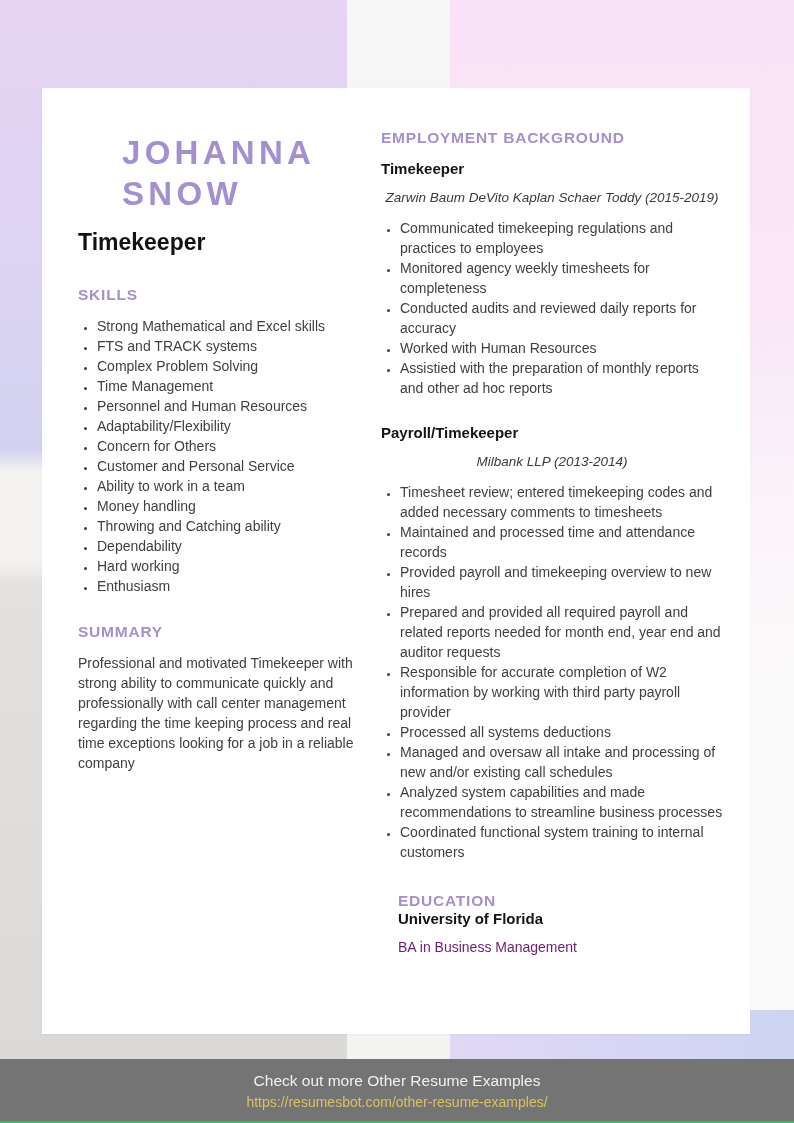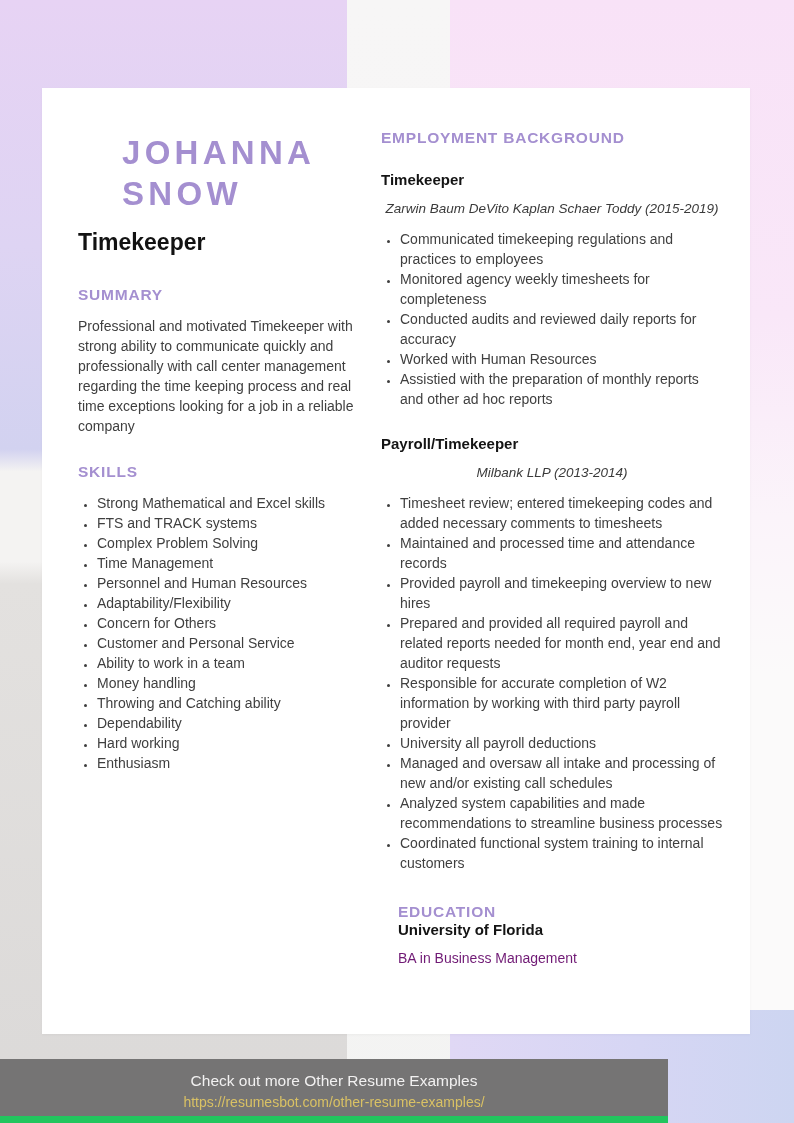--- a/index.html
+++ b/index.html
@@ -73,21 +73,21 @@
   .body-text, li, .contact-line {
     color: #3f3f3f;
     font-size: 14px;
     line-height: 1.43;
   }
   .summary-text { margin-bottom: 27px; }
   .skills-list { margin-bottom: 27px; }
   ul { list-style: disc; padding-left: 19px; }
   ul li::marker { font-size: 11px; color: #3f3f3f; }
 
-  .emp-heading { margin-bottom: 24px; }
+  .emp-heading { margin-bottom: 13px; }
   .job-name {
     color: #141414; font-size: 15px; font-weight: 700;
     margin-bottom: 13px;
   }
   .company-line {
     color: #3b3b3b; font-size: 13.5px; font-style: italic;
     margin-bottom: 13px;
     text-align: center;
   }
   .job-bullets { margin-bottom: 26px; }
@@ -97,23 +97,23 @@
   .education-block .section-heading { margin-bottom: 0; }
   .school-name {
     color: #141414; font-size: 15px; font-weight: 700;
     margin-bottom: 12px;
   }
   .degree { color: #701a75; font-size: 14px; }
 
   
   .footer {
     position: absolute; left: 0; bottom: 0;
-    width: 668px; height: 64px;
+    width: 794px; height: 64px;
     background: #757474;
-    border-bottom: 7px solid #22c55e;
+    border-bottom: 2px solid #22c55e;
     text-align: center;
     padding-top: 10px;
   }
   .footer-text {
     color: #f2f1f1; font-size: 15.5px; line-height: 1.5;
   }
   .footer-link {
     color: #d9c164; font-size: 14px; line-height: 1.45;
     text-decoration: none; cursor: pointer; display: inline-block;
   }
@@ -124,25 +124,20 @@
 <div class="bg-band bg-left"></div>
 <div class="bg-band bg-mid"></div>
 <div class="bg-band bg-right"></div>
 <div class="bg-right-bottom"></div>
 
 <div class="card">
 
   <div class="col-left">
     <div class="name">JOHANNA SNOW</div>
     <div class="job-title">Timekeeper</div>
-
-    <div>
-      <div class="section-heading">SUMMARY</div>
-      <div class="body-text summary-text">Professional and motivated Timekeeper with strong ability to communicate quickly and professionally with call center management regarding the time keeping process and real time exceptions looking for a job in a reliable company</div>
-    </div>
 
     <div>
       <div class="section-heading">SKILLS</div>
       <ul class="skills-list">
         <li>Strong Mathematical and Excel skills</li>
         <li>FTS and TRACK systems</li>
         <li>Complex Problem Solving</li>
         <li>Time Management</li>
         <li>Personnel and Human Resources</li>
         <li>Adaptability/Flexibility</li>
@@ -150,20 +145,25 @@
         <li>Customer and Personal Service</li>
         <li>Ability to work in a team</li>
         <li>Money handling</li>
         <li>Throwing and Catching ability</li>
         <li>Dependability</li>
         <li>Hard working</li>
         <li>Enthusiasm</li>
       </ul>
     </div>
 
+    <div>
+      <div class="section-heading">SUMMARY</div>
+      <div class="body-text summary-text">Professional and motivated Timekeeper with strong ability to communicate quickly and professionally with call center management regarding the time keeping process and real time exceptions looking for a job in a reliable company</div>
+    </div>
+
   </div>
 
   <div class="col-right">
     <div>
       <div class="section-heading emp-heading">EMPLOYMENT BACKGROUND</div>
 
       <div class="job-block-1">
         <div class="job-name">Timekeeper</div>
         <div class="company-line">Zarwin Baum DeVito Kaplan Schaer Toddy (2015-2019)</div>
         <ul class="job-bullets">
@@ -177,21 +177,21 @@
 
       <div class="job-block-2">
         <div class="job-name">Payroll/Timekeeper</div>
         <div class="company-line">Milbank LLP (2013-2014)</div>
         <ul class="job-bullets">
           <li>Timesheet review; entered timekeeping codes and added necessary comments to timesheets</li>
           <li>Maintained and processed time and attendance records</li>
           <li>Provided payroll and timekeeping overview to new hires</li>
           <li>Prepared and provided all required payroll and related reports needed for month end, year end and auditor requests</li>
           <li>Responsible for accurate completion of W2 information by working with third party payroll provider</li>
-          <li>University all payroll deductions</li>
+          <li>Processed all systems deductions</li>
           <li>Managed and oversaw all intake and processing of new and/or existing call schedules</li>
           <li>Analyzed system capabilities and made recommendations to streamline business processes</li>
           <li>Coordinated functional system training to internal customers</li>
         </ul>
       </div>
     </div>
 
     <div class="education-block">
       <div class="section-heading">EDUCATION</div>
       <div class="school-name">University of Florida</div>

